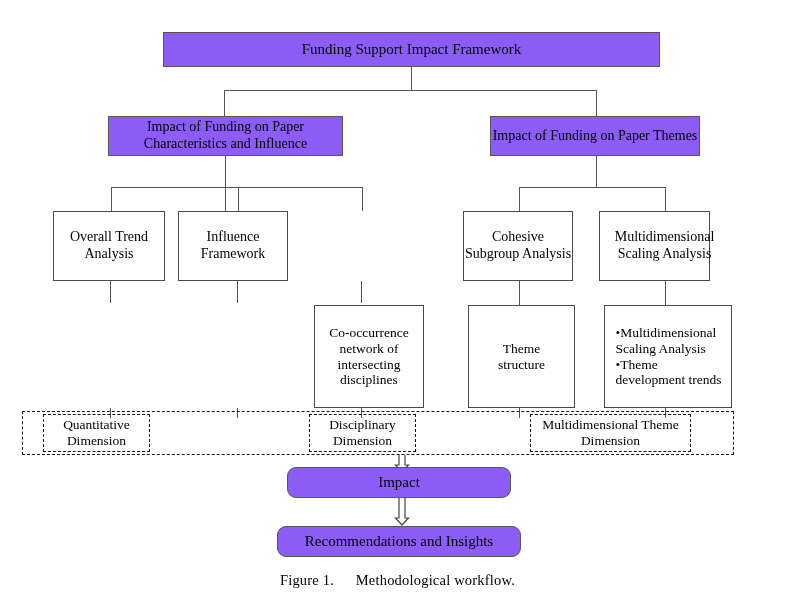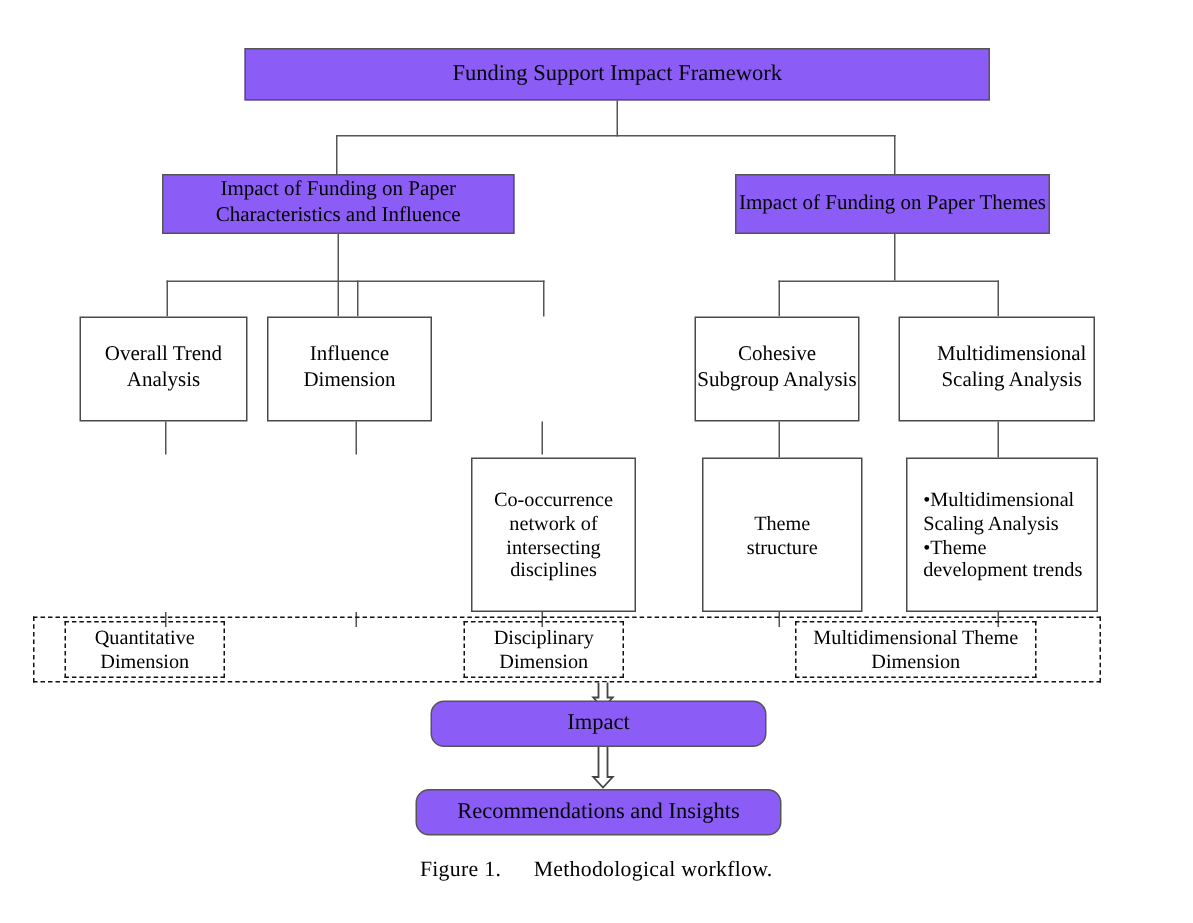--- a/index.html
+++ b/index.html
@@ -58,26 +58,26 @@
 
   <div class="ln lnv" style="left:596px;top:156px;height:31px;"></div>
   <div class="ln lnh" style="left:519px;top:187px;width:147px;"></div>
   <div class="ln lnv" style="left:519px;top:187px;height:24px;"></div>
   <div class="ln lnv" style="left:665px;top:187px;height:24px;"></div>
 
   <div class="node white t14" style="left:53px;top:211px;width:112px;height:70px;">
     <span>Overall Trend Analysis</span>
   </div>
   <div class="node white t14" style="left:178px;top:211px;width:110px;height:70px;">
-    <span>Influence Dimension</span>
+    <span>Influence Framework</span>
   </div>
   <div class="node white t14" style="left:463px;top:211px;width:110px;height:70px;">
     <span>Cohesive Subgroup Analysis</span>
   </div>
-  <div class="node white t14" style="left:599px;top:211px;width:131px;height:70px;padding-left:20px;">
+  <div class="node white t14" style="left:599px;top:211px;width:111px;height:70px;padding-left:20px;">
     <span>Multidimensional Scaling Analysis</span>
   </div>
 
   <div class="ln lnv" style="left:110px;top:281px;height:22px;"></div>
   <div class="ln lnv" style="left:237px;top:281px;height:22px;"></div>
   <div class="ln lnv" style="left:361px;top:281px;height:22px;"></div>
   <div class="ln lnv" style="left:519px;top:281px;height:25px;"></div>
   <div class="ln lnv" style="left:665px;top:281px;height:25px;"></div>
 
 

